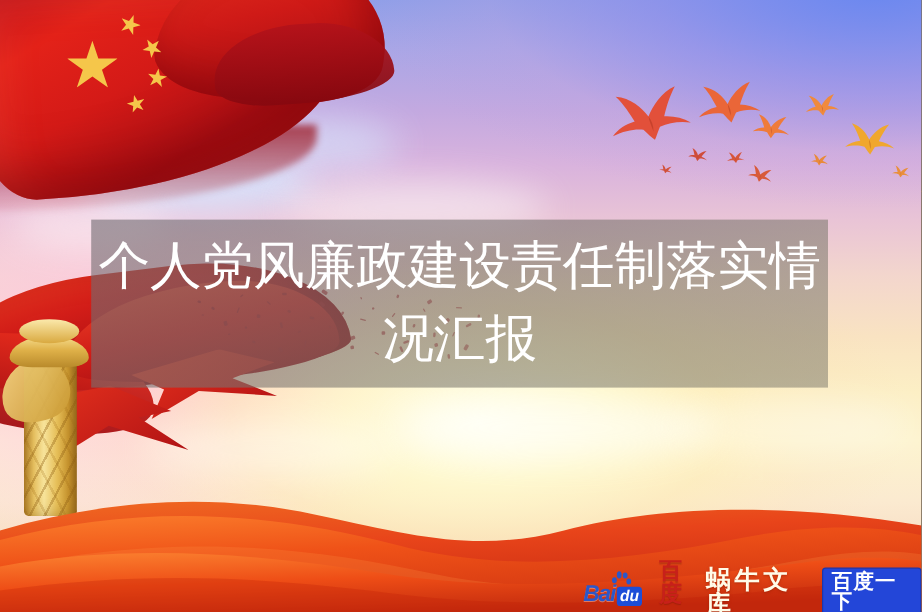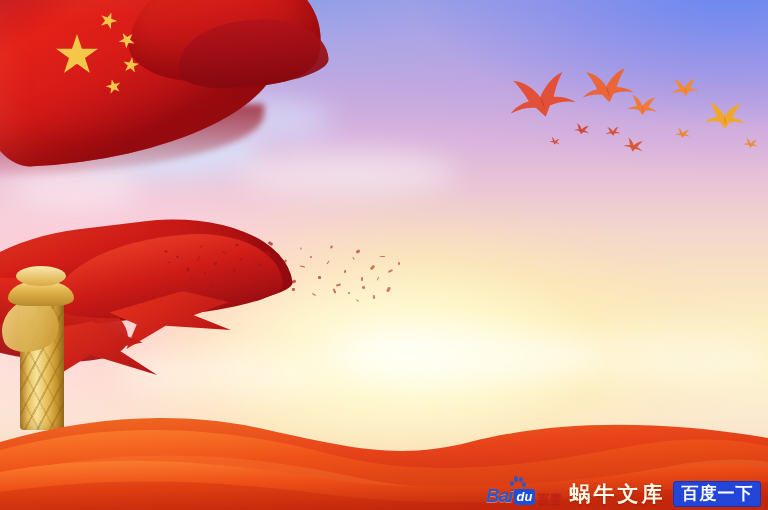--- a/index.html
+++ b/index.html
@@ -290,24 +290,24 @@
     font-weight: bold;
     font-style: italic;
     padding: 1px 3px 2px 3px;
     border-radius: 3px;
     line-height: 1;
     margin-left: 1px;
     font-family: "Liberation Sans", sans-serif;
   }
   .baidu-cn {
     color: #c8201a;
-    font-size: 12px;
+    font-size: 19px;
     font-weight: bold;
     line-height: 1;
-    margin-left: 2px;
+    margin-left: 14px;
     font-family: "DejaVu Sans", sans-serif;
     text-shadow: 0 1px 1px rgba(0,0,0,.18);
   }
   .wm-brand {
     font-size: 21px;
     font-weight: bold;
     letter-spacing: 3px;
     line-height: 1;
     color: #fffbe8;
     font-family: "DejaVu Sans", sans-serif;
@@ -531,20 +531,24 @@
           <stop offset="0%" stop-color="#fb8230"></stop>
           <stop offset="50%" stop-color="#ee4d16"></stop>
           <stop offset="100%" stop-color="#c42b0e"></stop>
         </linearGradient>
       </defs>
       <path d="M0,20 C110,0 220,10 320,26 C420,42 540,34 660,18 C710,11 745,12 768,16 L768,58 L0,58 Z" fill="url(#hf)"></path>
       <path d="M0,40 C130,22 230,30 340,44 C430,55 560,50 660,38 L768,30 L768,58 L0,58 Z" fill="rgba(190,30,8,0.28)"></path>
     </svg>
   </div>
 
+  <div class="title-box">
+    <div class="title-line">个人党风廉政建设责任制落实情</div>
+    <div class="title-line">况汇报</div>
+  </div>
 
   <div class="watermark">
     <div class="baidu-logo">
       <span class="baidu-bai">Bai</span>
       <span class="baidu-paw">
         <span class="paw-dot" style="left:1px; top:5px; width:4px; height:5px;"></span>
         <span class="paw-dot" style="left:5px; top:0px; width:4px; height:6px;"></span>
         <span class="paw-dot" style="left:10px; top:1px; width:4px; height:5px;"></span>
         <span class="paw-dot" style="left:13px; top:6px; width:4px; height:5px;"></span>
       </span>

